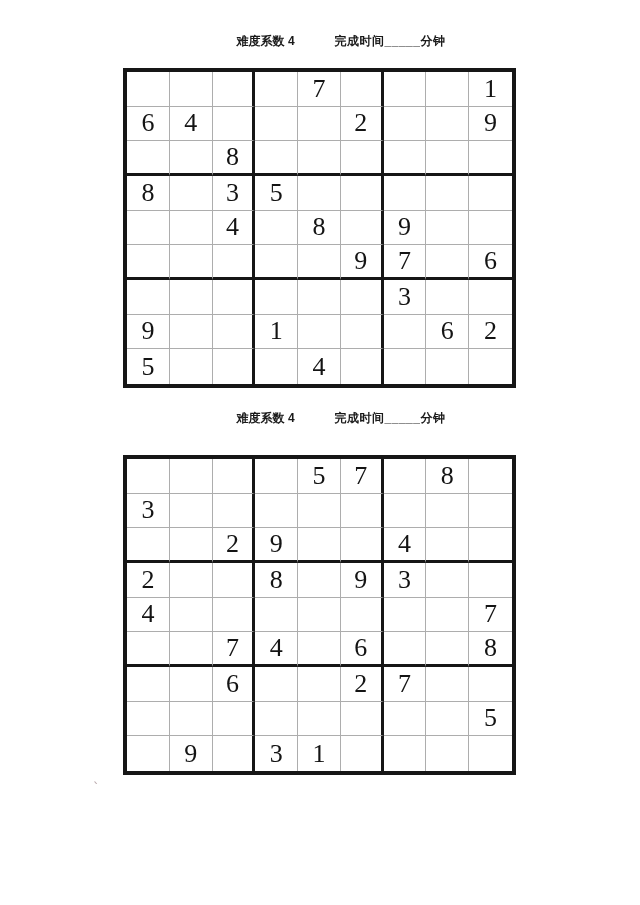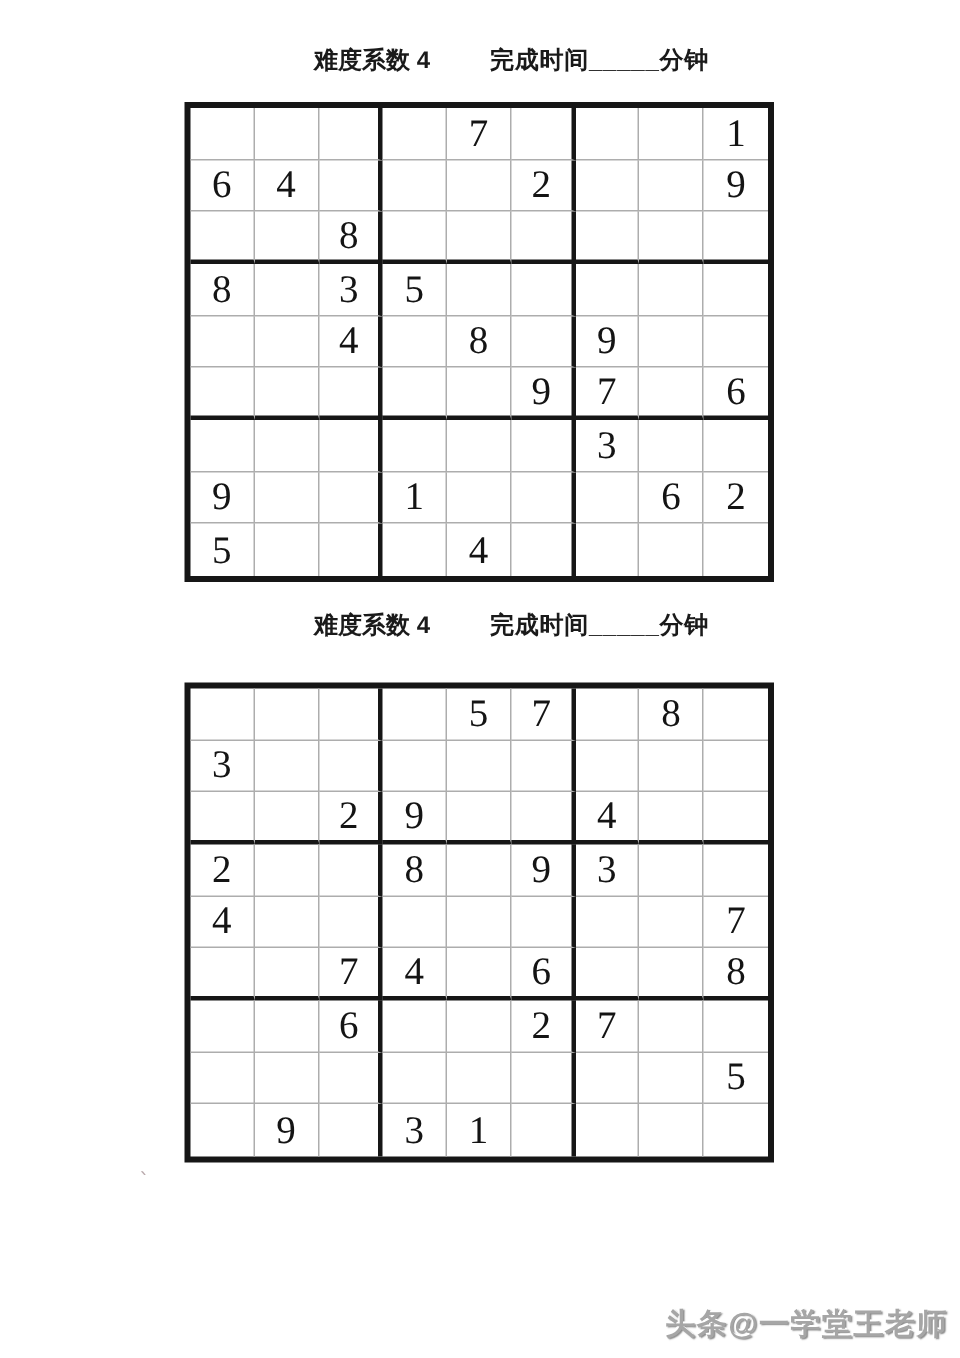--- a/index.html
+++ b/index.html
@@ -21,21 +21,21 @@
     box-sizing: border-box;
     position: relative;
   }
   .puzzle-header {
     width: 640px;
     height: 22px;
     line-height: 22px;
     text-align: center;
     padding-left: 42px;
     box-sizing: border-box;
-    font-size: 16px;
+    font-size: 12px;
     font-weight: bold;
     color: #1a1a1a;
     white-space: nowrap;
   }
   .puzzle-header .difficulty-label {
     margin-right: 40px;
   }
   .puzzle-header .completion-label {
     letter-spacing: 0.5px;
   }
@@ -264,15 +264,14 @@
       <div class="cell last-r">3</div>
       <div class="cell last-r">1</div>
       <div class="cell thick-r last-r"></div>
       <div class="cell last-r"></div>
       <div class="cell last-r"></div>
       <div class="cell last-c last-r"></div>
     </div>
 
   <div class="stray-mark">`</div>
 
-  <div class="watermark">头条@一学堂王老师</div>
 
 </div>
 
 </body></html>

